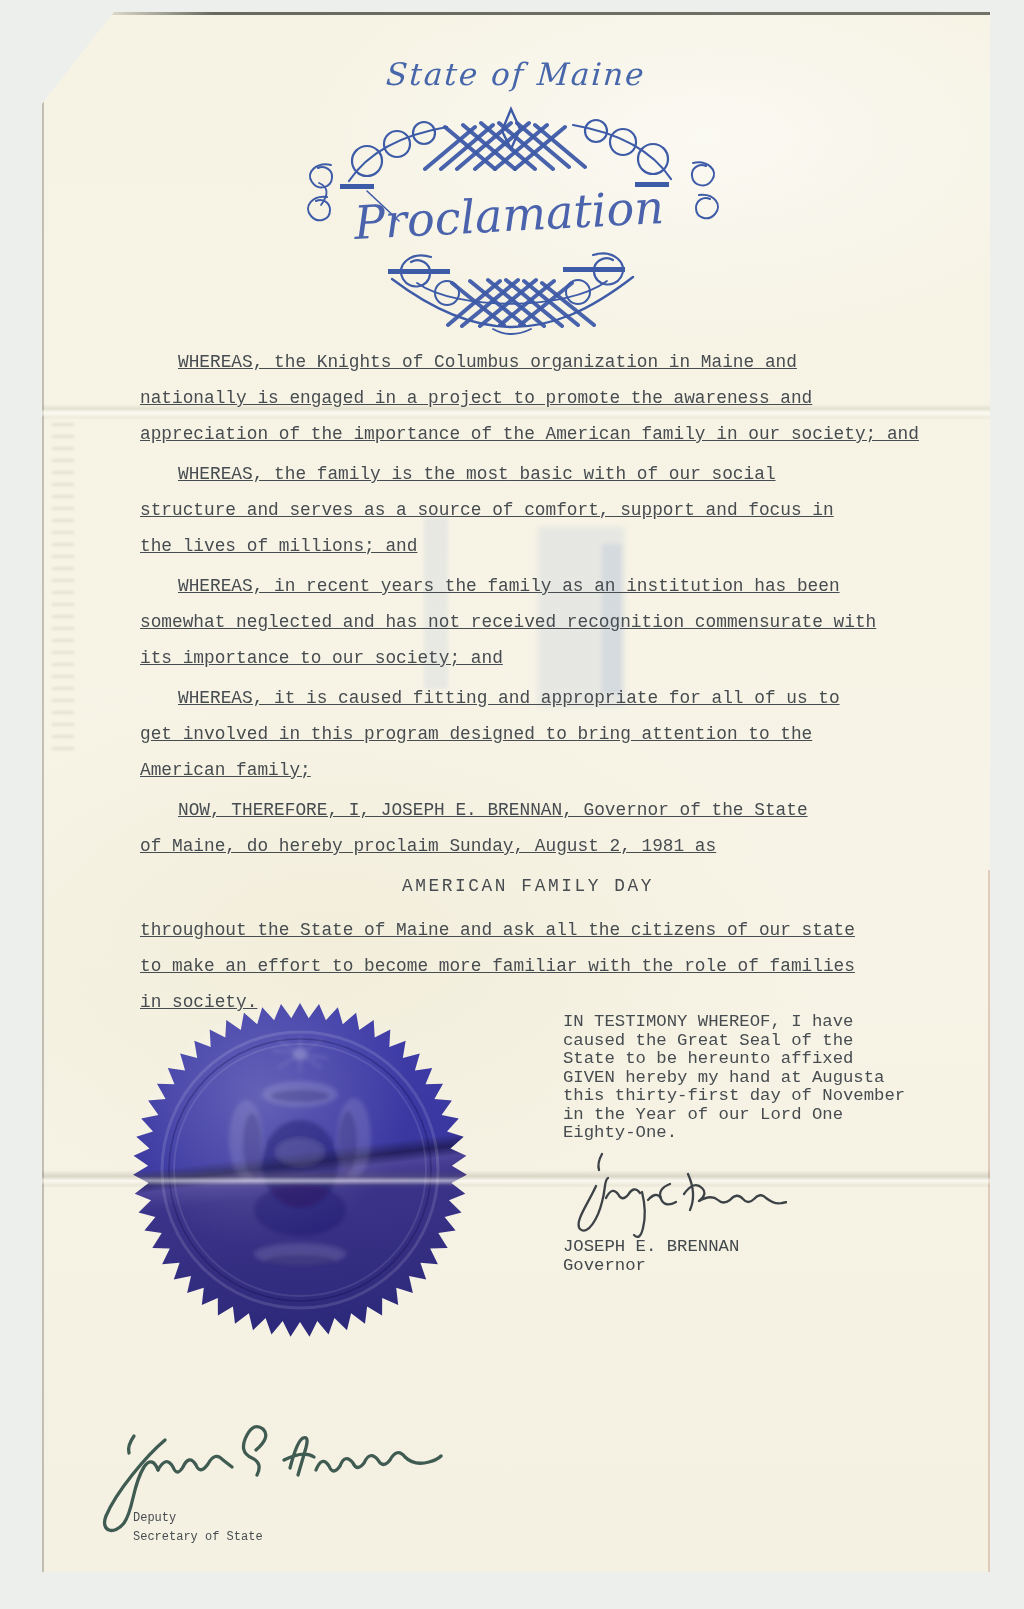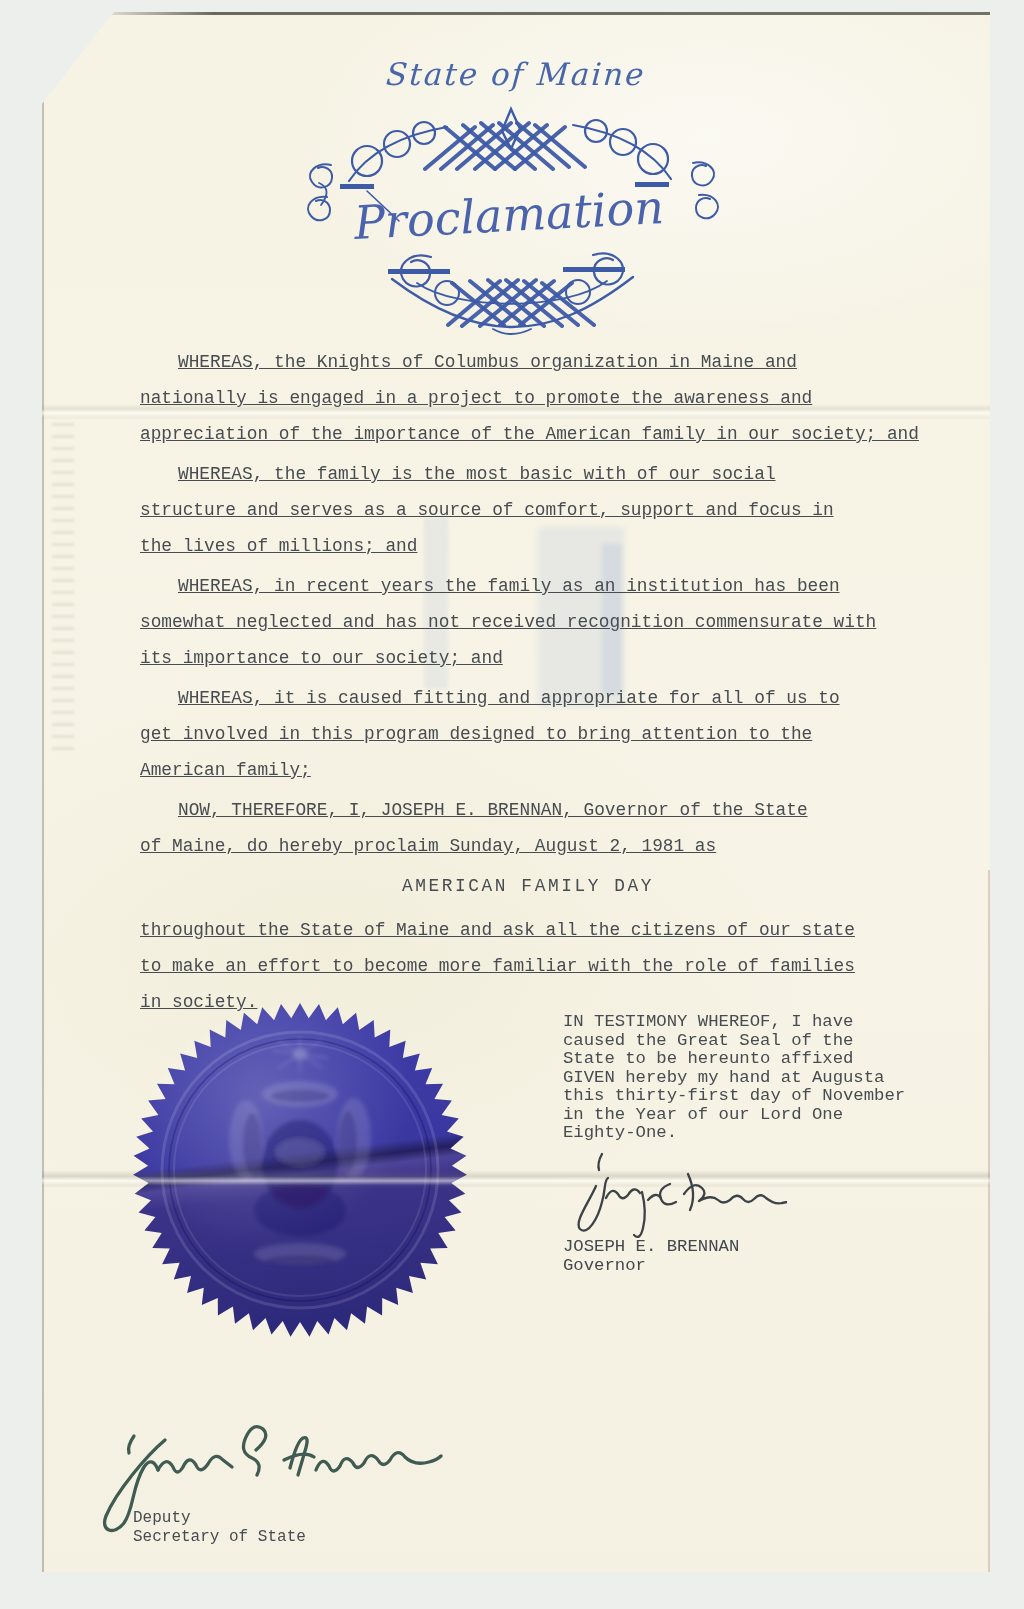--- a/index.html
+++ b/index.html
@@ -26,21 +26,21 @@
 
   .body-text{position:absolute;left:86px;top:332px;width:800px;
          font-size:17.8px;line-height:36px;color:#474c50;}
   .para{margin:0 0 4px 12px;text-decoration:underline;}
   .para .ind{text-indent:38px;}
   .day-title{text-align:center;letter-spacing:2.6px;margin:0 0 8px 0;}
 
   .testimony{position:absolute;left:521px;top:1001px;width:360px;
          font-size:17.3px;line-height:18.5px;color:#474c50;white-space:nowrap;}
   .gov-typed{position:absolute;left:521px;top:1205px;font-size:17.3px;line-height:18.8px;color:#43484c;white-space:nowrap;margin-top:21px;}
-  .sec-typed{position:absolute;left:91px;top:1497px;font-size:16px;line-height:18.8px;color:#474c50;white-space:nowrap;}
+  .sec-typed{position:absolute;left:91px;top:1497px;font-size:12px;line-height:18.8px;color:#474c50;white-space:nowrap;}
 
   .seal{position:absolute;left:90px;top:990px;width:336px;height:336px;}
   .sig-gov{position:absolute;left:520px;top:1136px;width:225px;height:100px;}
   .sig-sec{position:absolute;left:26px;top:1394px;width:375px;height:140px;}
 
   .crease{position:absolute;left:0;width:948px;pointer-events:none;}
   .crease1{top:392px;height:16px;
      background:linear-gradient(180deg, rgba(150,145,120,0.0), rgba(150,145,120,0.18) 30%, rgba(255,255,250,0.6) 55%, rgba(150,145,120,0.08) 85%, rgba(150,145,120,0));}
   .crease2{top:1158px;height:18px;
      background:linear-gradient(180deg, rgba(140,135,110,0.0), rgba(120,115,95,0.22) 35%, rgba(255,255,250,0.55) 60%, rgba(140,135,112,0.1) 85%, rgba(140,135,110,0));}

